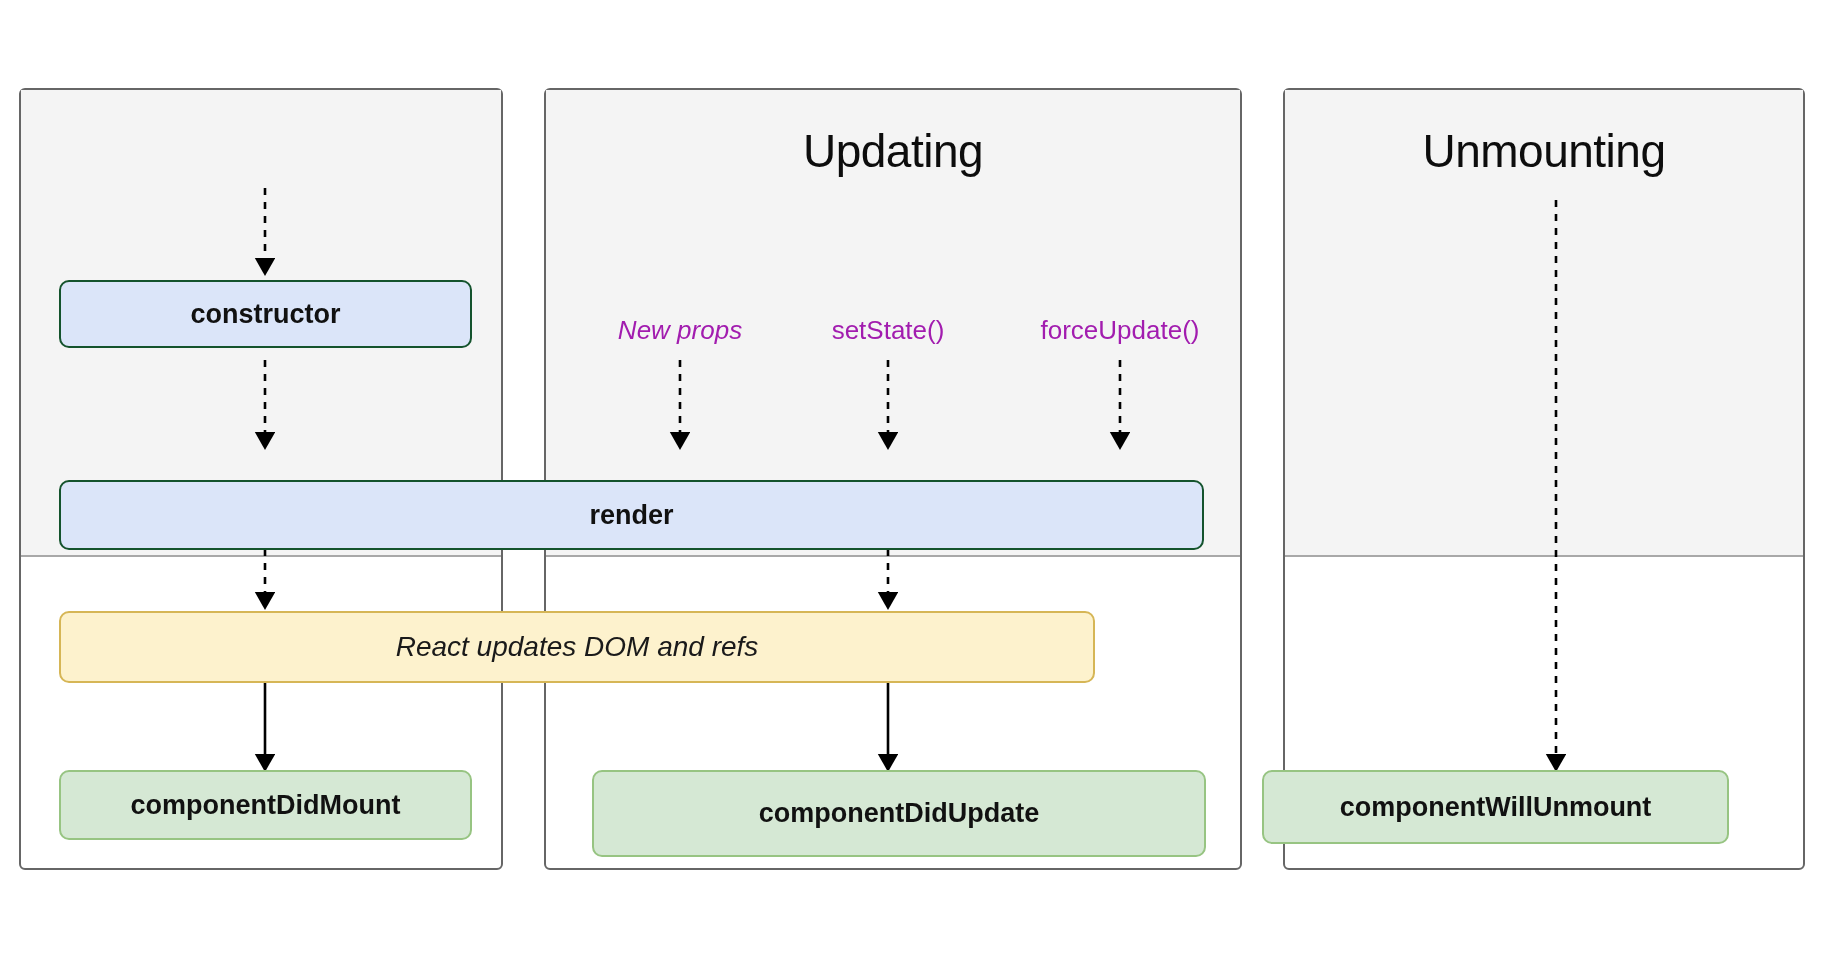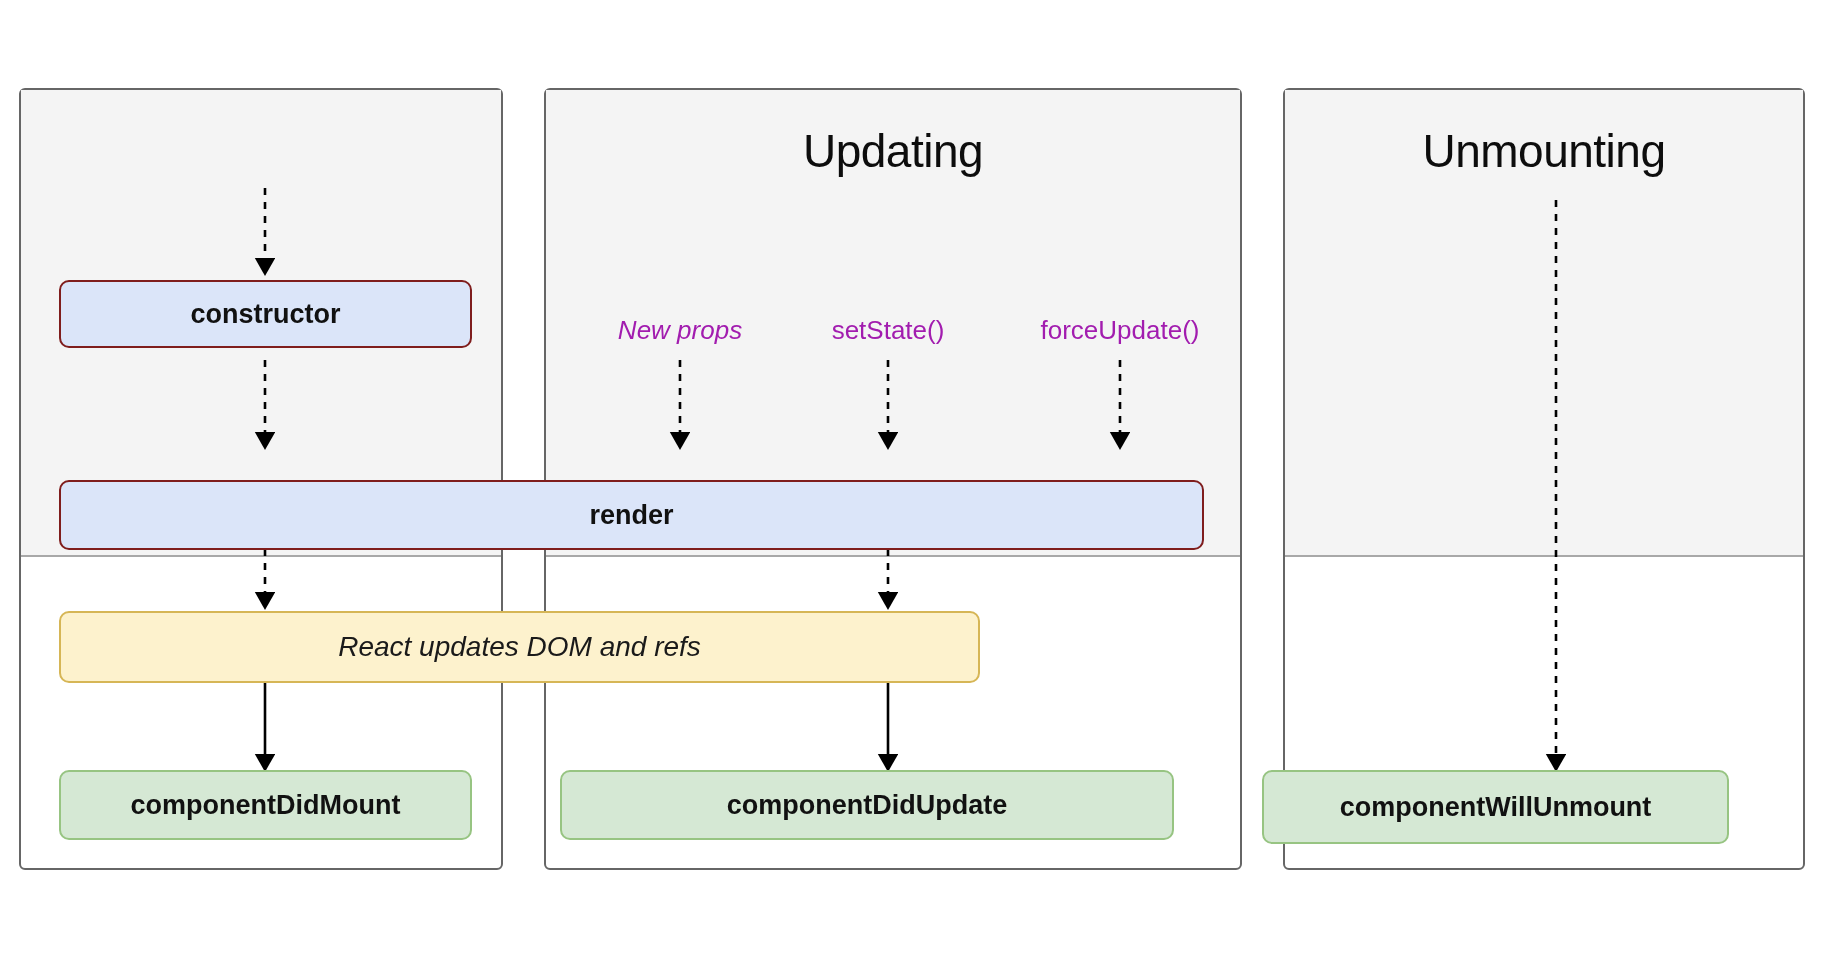--- a/index.html
+++ b/index.html
@@ -51,21 +51,21 @@
     display: flex;
     align-items: center;
     justify-content: center;
     font-size: 27px;
     font-weight: bold;
     color: #111111;
     white-space: nowrap;
   }
   .lbox.blue {
     background: #dbe5f9;
-    border: 2px solid #7f1d1d;
+    border: 2px solid #14532d;
   }
   .lbox.green {
     background: #d5e8d4;
     border: 2px solid #97c482;
   }
   .lbox.yellow {
     background: #fdf2cd;
     border: 2px solid #d6b656;
     font-weight: normal;
     font-style: italic;
@@ -141,21 +141,21 @@
 
     <line x1="888" y1="681" x2="888" y2="762" stroke="#000" stroke-width="2.6" marker-end="url(#ahead)"></line>
 
     <line x1="1556" y1="200" x2="1556" y2="762" stroke="#000" stroke-width="2.6" stroke-dasharray="7 7" marker-end="url(#ahead)"></line>
   </svg>
 
   <div class="lbox blue" style="left:59px; top:280px; width:413px; height:68px;">constructor</div>
 
   <div class="lbox blue" style="left:59px; top:480px; width:1145px; height:70px;">render</div>
 
-  <div class="lbox yellow" style="left:59px; top:611px; width:921px; height:72px;">React updates DOM and refs</div>
+  <div class="lbox yellow" style="left:59px; top:611px; width:1036px; height:72px;">React updates DOM and refs</div>
 
   <div class="lbox green" style="left:59px; top:770px; width:413px; height:70px;">componentDidMount</div>
 
-  <div class="lbox green" style="left:560px; top:770px; width:614px; height:70px;">componentDidUpdate</div>
+  <div class="lbox green" style="left:592px; top:770px; width:614px; height:87px;">componentDidUpdate</div>
 
   <div class="lbox green" style="left:1262px; top:770px; width:467px; height:74px;">componentWillUnmount</div>
 
 </div>
 
 </body></html>

